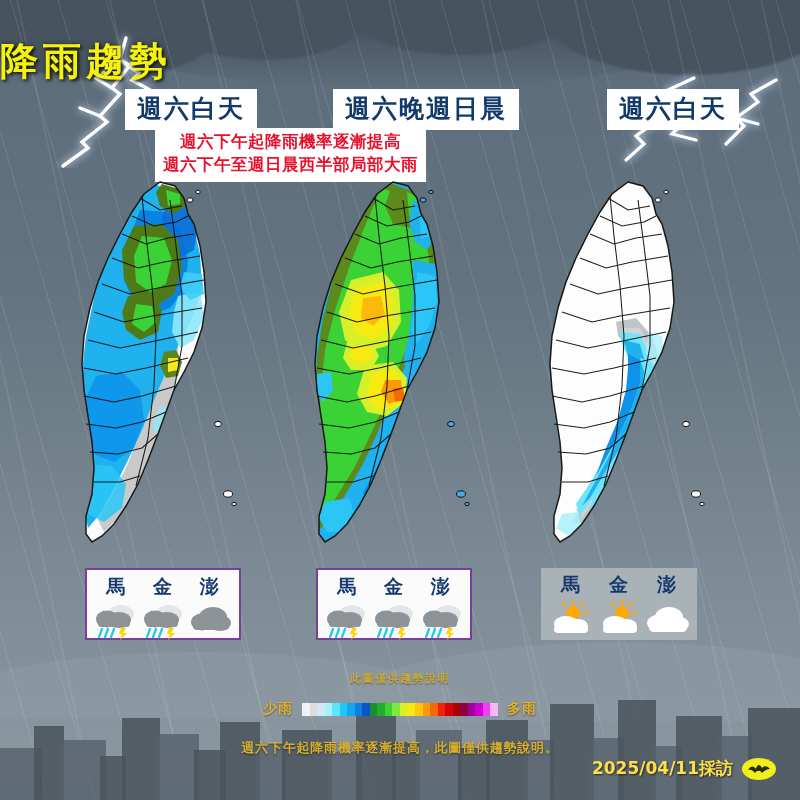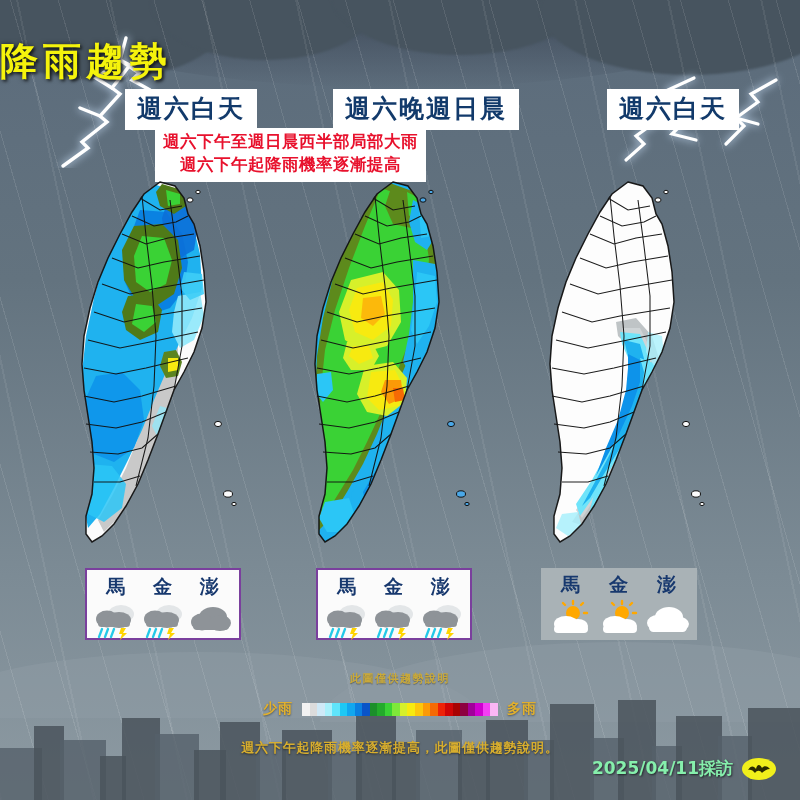--- a/index.html
+++ b/index.html
@@ -130,21 +130,21 @@
     position:absolute; left:0; top:739px; width:100%;
     text-align:center; font-size:13px; font-weight:bold;
     color:#d8ae2e; letter-spacing:.8px;
     text-shadow:0 1px 2px rgba(0,0,0,.5);
   }
   #stamp {
     position:absolute; right:24px; top:757px;
     display:flex; align-items:center; gap:9px;
   }
   #stamp-date {
-    font-size:17px; font-weight:bold; color:#86efac;
+    font-size:17px; font-weight:bold; color:#fde047;
     text-shadow:1px 1px 2px rgba(0,0,0,.6);
   }
   #stamp-logo {
     width:34px; height:22px; border-radius:50%;
     background:#f1ef1b; display:flex; align-items:center; justify-content:center;
   }
   #stamp-logo svg { width:26px; height:14px; }
 </style>
 </head>
 <body>
@@ -211,22 +211,22 @@
   </div>
 </div>
 
 <div id="main-title">降雨趨勢</div>
 
 <div class="panel-head" id="head-0">週六白天</div>
 <div class="panel-head" id="head-1">週六晚週日晨</div>
 <div class="panel-head" id="head-2">週六白天</div>
 
 <div id="alert-box">
+  <div>週六下午起降雨機率逐漸提高</div>
   <div>週六下午至週日晨西半部局部大雨</div>
-  <div>週六下午起降雨機率逐漸提高</div>
 </div>
 
 <div class="map-wrap" id="map-0">
   <svg viewBox="0 0 215 390">
     <defs>
       <clipPath id="tw0">
         <path d="M118 6 L133 10 L142 22 L146 38 L152 48 L158 70 L162 96 L164 126
                  L160 152 L152 176 L142 196 L132 214 L124 236 L116 258 L106 284
                  L96 308 L84 330 L72 348 L60 360 L50 366 L44 358 L44 340 L50 318
                  L52 292 L50 266 L46 240 L42 214 L40 188 L42 160 L48 132 L56 106

